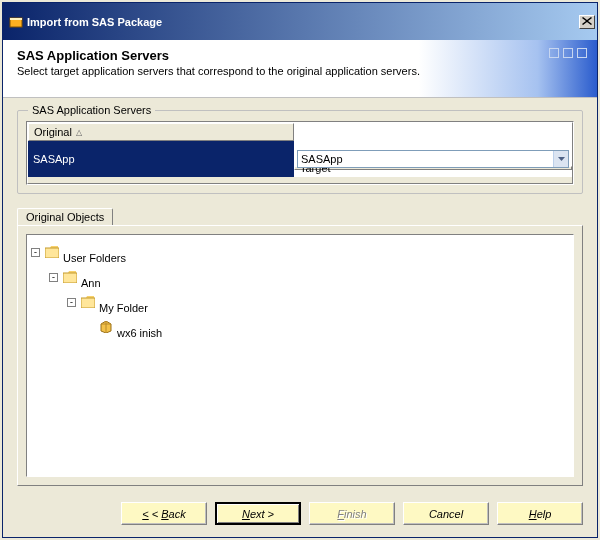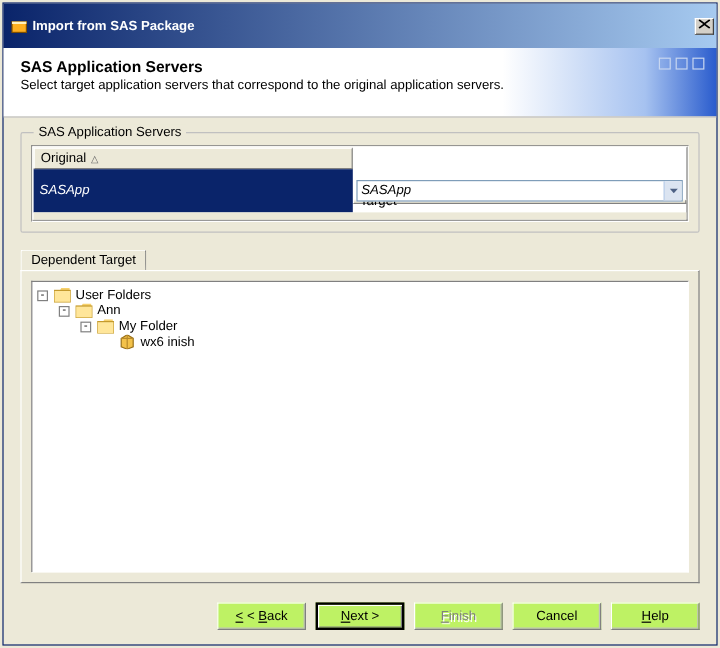--- a/index.html
+++ b/index.html
@@ -24,45 +24,45 @@
   .fieldset { border:1px solid #c0c0c0; border-radius:2px; padding: 6px 8px 8px 8px; }
   .fieldset-legend { position:relative; top:-13px; left:2px; background:#ece9d8; padding:0 4px; display:inline-block; }
 
   .sas-table { border:1px solid #808080; border-right-color:#fff; border-bottom-color:#fff; height:64px; display:flex; flex-direction:column; margin-top:-8px; }
   .sas-table-inner { border:1px solid #fff; border-right-color:#808080; border-bottom-color:#808080; flex:1; display:flex; flex-direction:column; background:#fff; }
   .col-headers { display:flex; height:18px; }
   .col-header { background:#ece9d8; border:1px solid #fff; border-right-color:#808080; border-bottom-color:#808080; padding:1px 5px; display:flex; align-items:center; gap:4px; }
   .col-header.orig { width: 266px; }
   .col-header.targ { flex:1;margin-top:43px; }
   .sort-ind { font-size:8px; color:#666; }
-  .data-row { display:flex; height:36px;font-style:italic; }
+  .data-row { display:flex; height:36px; }
   .cell-orig { width:266px; background:#0a246a; color:#fff; padding:2px 5px; display:flex; align-items:center; }
   .cell-targ { flex:1; display:flex; align-items:center; padding:1px 3px; }
   .combo { flex:1; height:18px; background:#fff; border:1px solid #7f9db9; display:flex; align-items:center; }
   .combo span { flex:1; padding:0 3px; }
   .combo .dd { width:15px; height:100%; background:#dbe4f1; border-left:1px solid #bcd0ea; display:flex; align-items:center; justify-content:center; }
   .combo .dd svg { width:7px; height:4px; }
   .remainder { flex:1; background:#ece9d8; }
 
   .tabbox { flex:1; margin-top:14px; position:relative; display:flex; flex-direction:column; }
   .tab { position:absolute; top:0; left:0; background:#ece9d8; border:1px solid #fff; border-bottom:none; border-right-color:#808080; padding:2px 8px; z-index:2; border-top-left-radius:2px; border-top-right-radius:2px; font-size:11px; }
   .tab-panel { flex:1; margin-top:17px; border:1px solid #fff; border-right-color:#808080; border-bottom-color:#808080; background:#ece9d8; padding:8px; }
   .tree-area { width:100%; height:100%; border:1px solid #808080; border-right-color:#fff; border-bottom-color:#fff; background:#fff; padding:4px 2px; overflow:auto; }
 
   .tree ul { list-style:none; margin:0; padding:0 0 0 18px; }
   .tree > ul { padding-left:2px; }
   .tree li { position:relative; padding:1px 0; white-space:nowrap; }
   .tree .row { display:flex; align-items:center; gap:2px; }
   .toggle { width:9px; height:9px; border:1px solid #808080; background:#fff; font-size:9px; line-height:7px; text-align:center; margin-right:3px; cursor:pointer; font-family:monospace; }
   .toggle.leaf { border:none; background:transparent; }
   .fld-icon { width:14px; height:12px; display:inline-block; }
-  .label { padding:0 2px; }
+  .label { padding:0 2px;margin-top:12px; }
 
   .button-row { display:flex; justify-content:flex-end; gap:8px; padding:10px 14px 12px 14px; }
-  .btn { width:74px; height:23px; background:#bef264; border:1px solid #fff; border-right-color:#808080; border-bottom-color:#808080; box-shadow: inset -1px -1px 0 #c0c0c0; font-size:11px; cursor:pointer; position:relative; }
+  .btn { width:86px; height:23px; background:#fef9c3; border:1px solid #fff; border-right-color:#808080; border-bottom-color:#808080; box-shadow: inset -1px -1px 0 #c0c0c0; font-size:11px; cursor:pointer; position:relative;font-style:italic; }
   .btn.default { border:2px solid #000000; box-shadow: inset 1px 1px 0 #fff, inset -1px -1px 0 #808080; }
   .btn:disabled { color:#808080; text-shadow:1px 1px 0 #fff; cursor:default; }
   .btn .ul { text-decoration: underline; }
 </style>
 </head>
 <body>
 
 <div class="window">
 
   <div class="titlebar">
@@ -120,21 +120,21 @@
               </div>
             </div>
           </div>
           <div class="remainder"></div>
         </div>
       </div>
     </div>
 
     <div class="tabbox">
       <div class="tab">
-        <span>Dependent Target</span>
+        <span>Original Objects</span>
       </div>
       <div class="tab-panel">
         <div class="tree-area">
           <div class="tree">
             <ul>
               <li>
                 <div class="row">
                   <span class="toggle">-</span>
                   <span class="fld-icon"><svg viewBox="0 0 14 12">
                         <path d="M0 2 L5 2 L6 0 L13 0 L13 2 L0 2 Z" fill="#f7d16c"></path>

